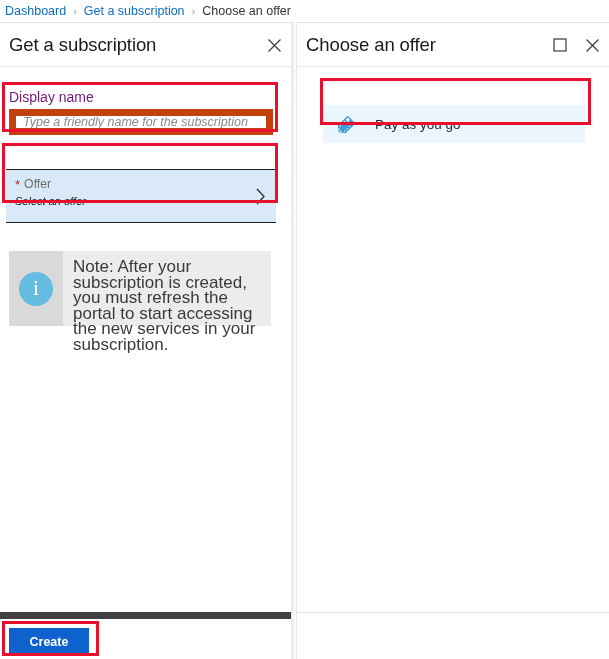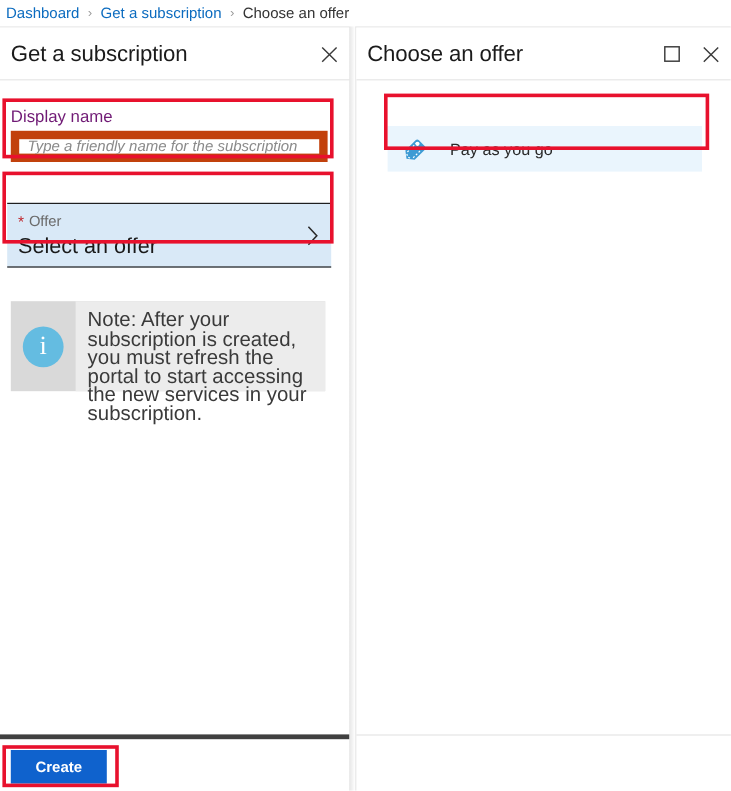--- a/index.html
+++ b/index.html
@@ -75,22 +75,22 @@
     position: absolute; left: 6px; top: 146px; width: 270px; height: 54px;
     background: #d9e9f7; border-top: 1px solid #1f1f1f; border-bottom: 1px solid #1f1f1f;
     cursor: pointer;
   }
   .offer-req { color: #c0272d; font-size: 13px; line-height: 1; }
   .offer-label {
     position: absolute; left: 9px; top: 7px; font-size: 12.3px; color: #6b6b6b;
     display: flex; align-items: center; gap: 4px;
   }
   .offer-value {
-    position: absolute; left: 9px; top: 25px; font-size: 18px;
-    color: #1a1a1a;
+    position: absolute; left: 9px; top: 25px; font-size: 11px;
+    font-style: italic; color: #1a1a1a;
   }
   .offer-chev { position: absolute; right: 10px; top: 18px; color:#2b2b2b; }
 
   .note-box {
     position: absolute; left: 9px; top: 228px; width: 262px; height: 75px;
     background: #d9d9d9; display: flex; align-items: flex-start;
   }
   .note-icon-cell {
     width: 54px; height: 75px; display:flex; align-items:center; justify-content:center;
     flex: 0 0 54px;
@@ -103,21 +103,21 @@
   }
   .note-text-cell {
     background: #ececec; width: 208px; height: 75px; padding: 8px 10px 0 10px;
   }
   .note-text {
     font-size: 17px; color: #3a3a3a; line-height: 15.5px;
   }
 
   .footer-bar {
     position: absolute; left: 0; bottom: 0; width: 291px; height: 47px;
-    border-top: 4px solid #404040; background: #ffffff;
+    border-top: 7px solid #404040; background: #ffffff;
   }
   .create-btn {
     position: absolute; left: 9px; top: 9px; width: 80px; height: 28px;
     background: #0f62cd; color: #ffffff; border: none;
     font-family: "Liberation Sans", sans-serif; font-size: 12.5px; font-weight: 700;
     cursor: pointer;
   }
 
   
   .offer-row {

